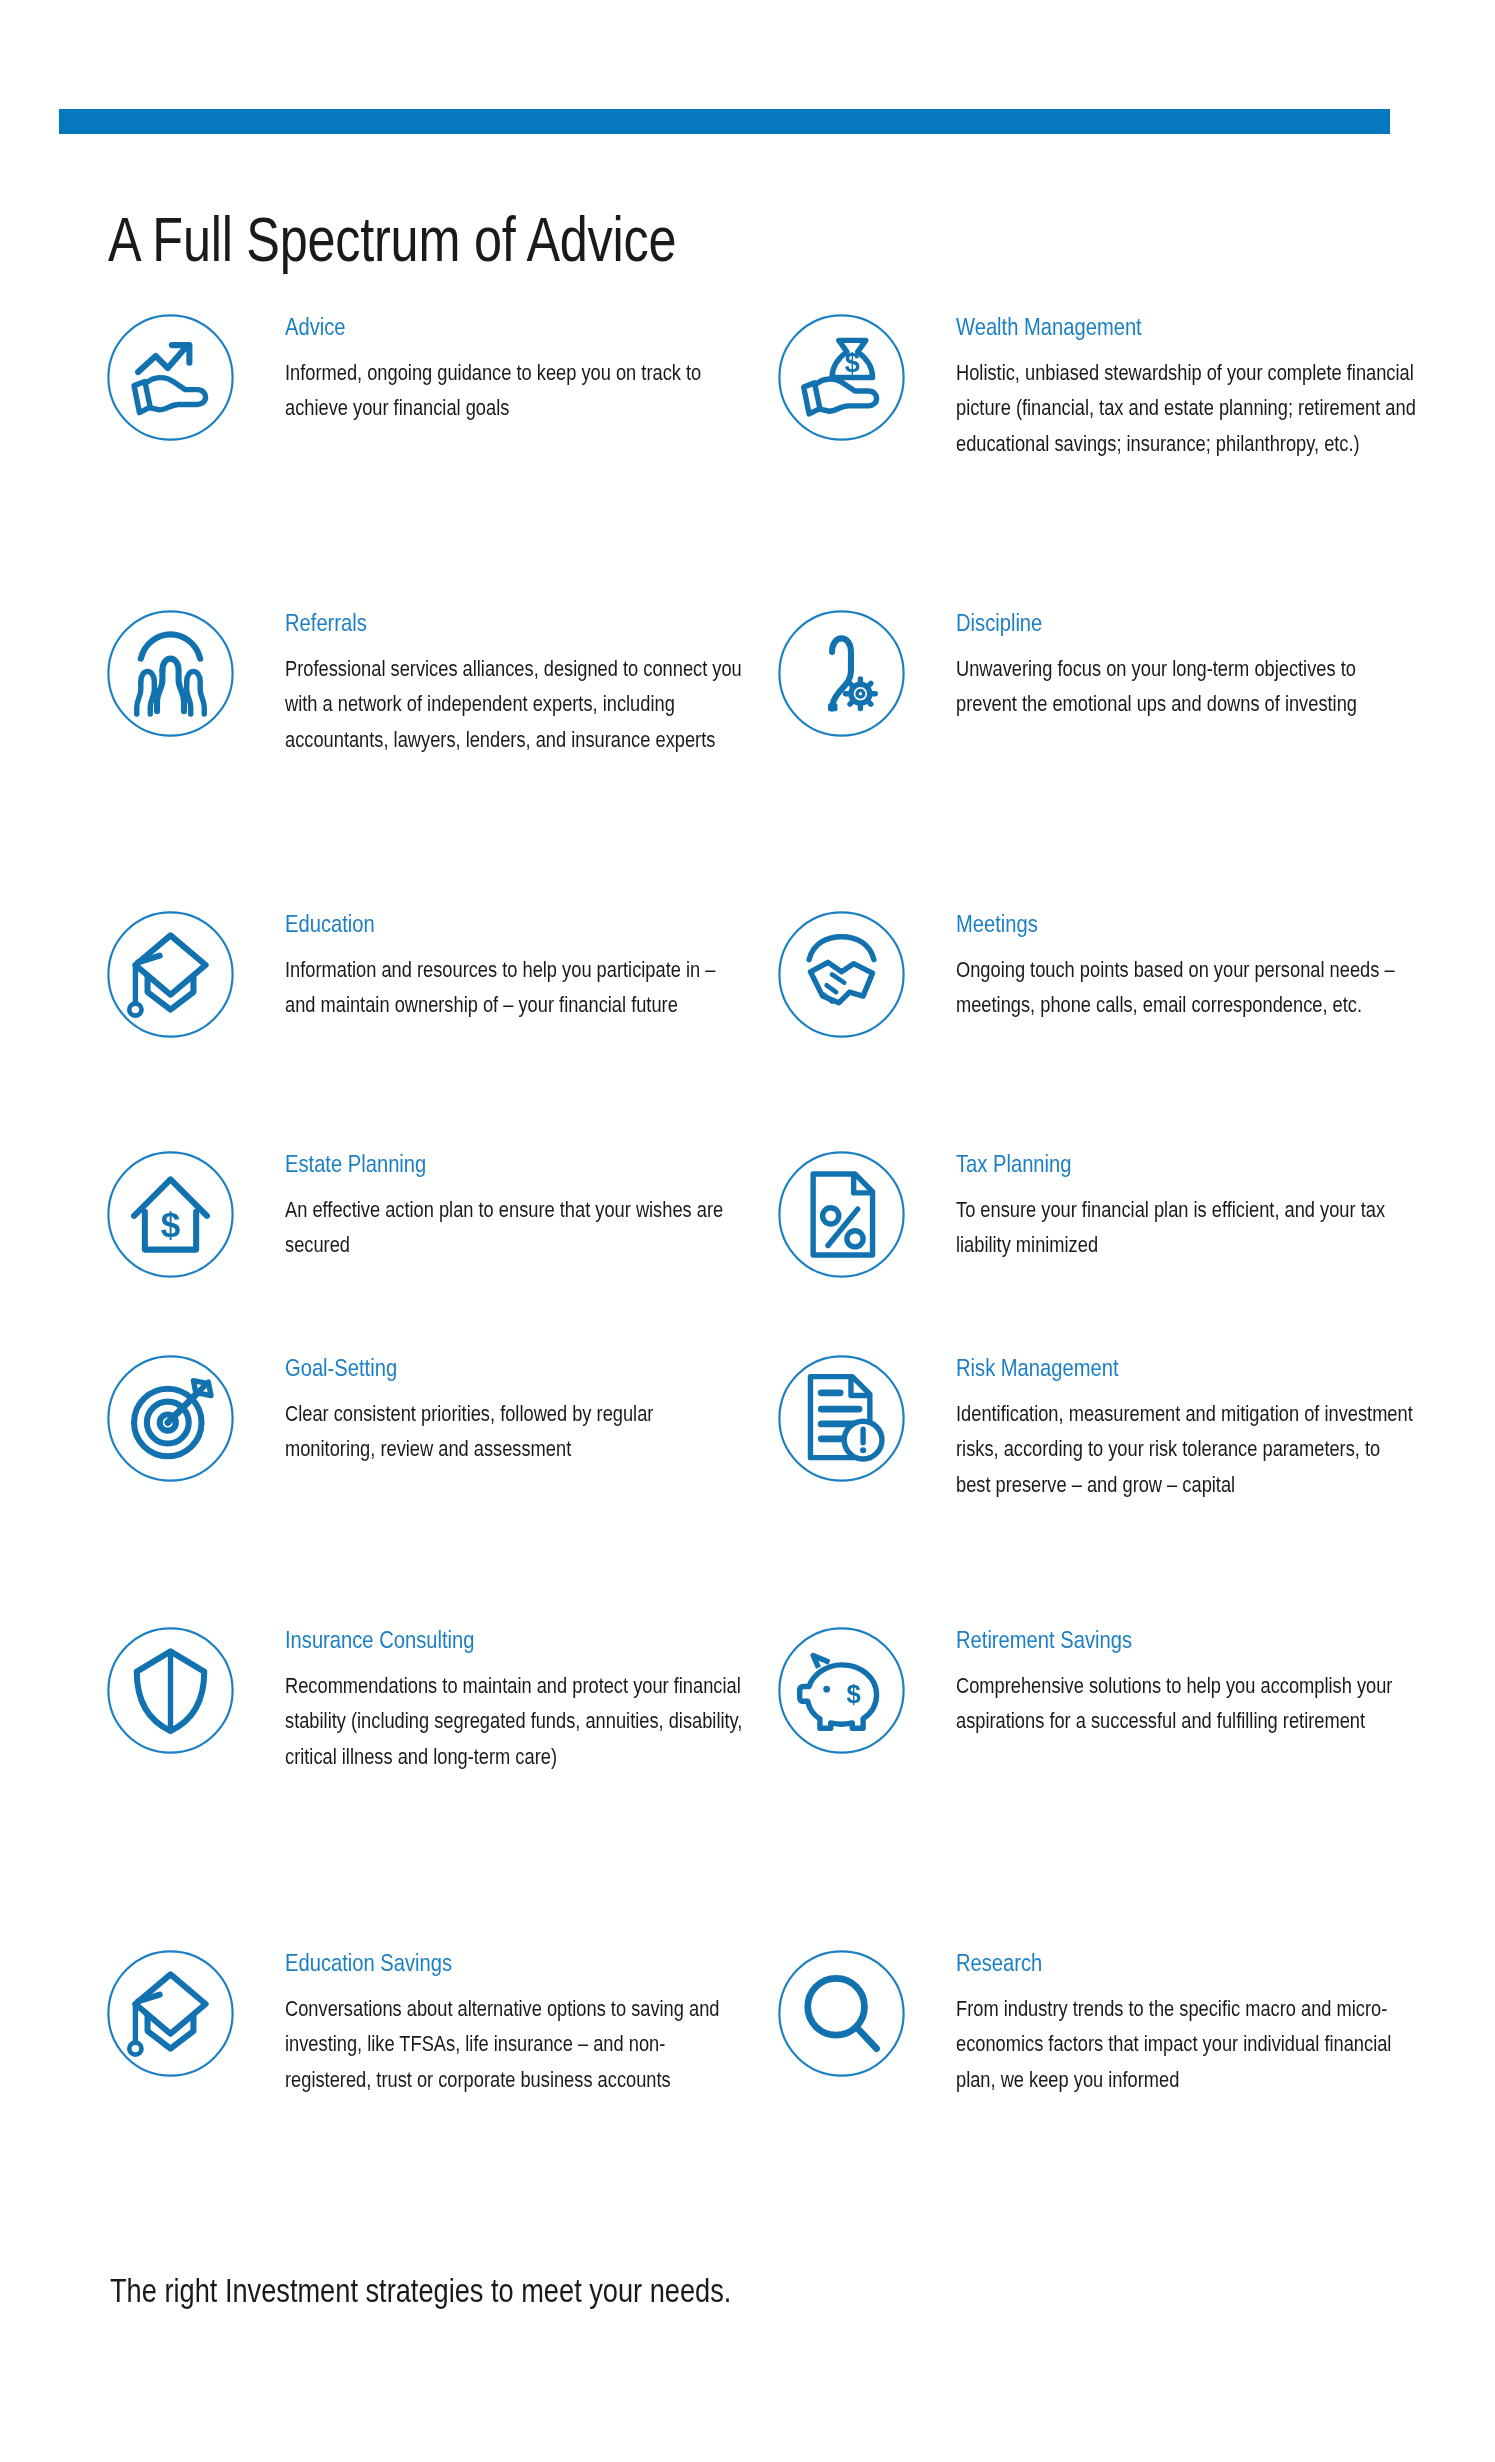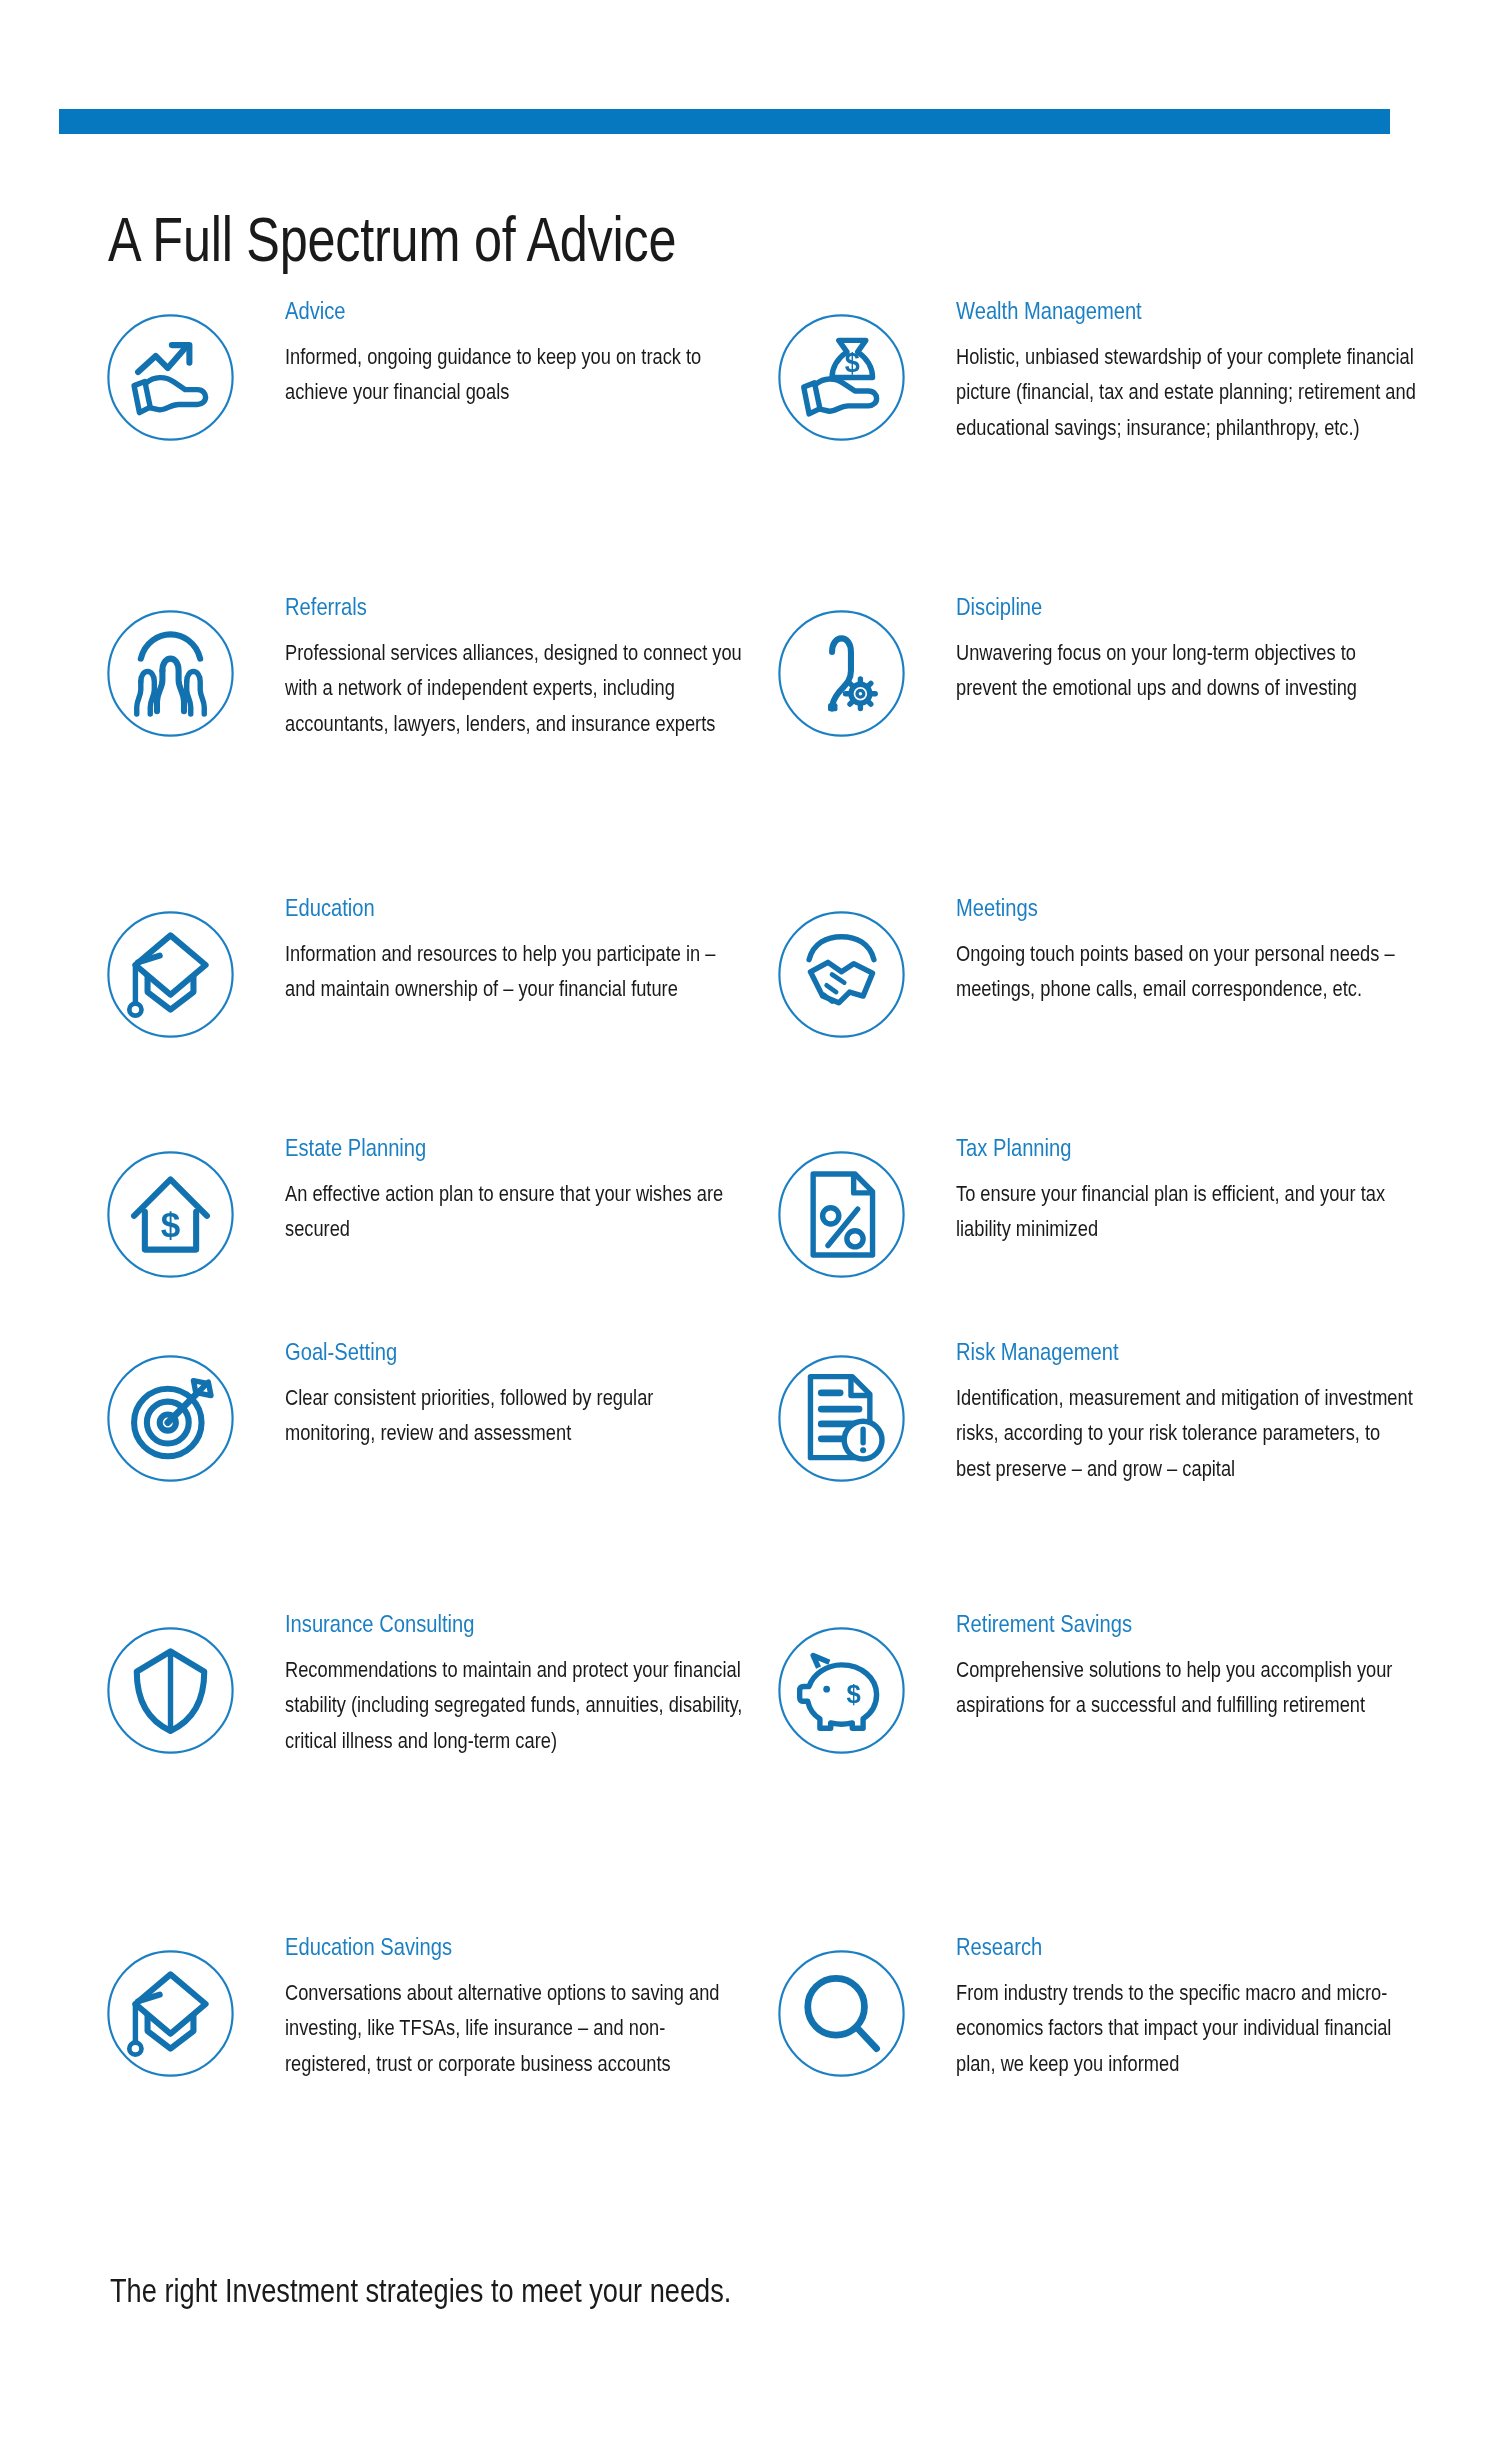--- a/index.html
+++ b/index.html
@@ -75,21 +75,21 @@
     left: 0;
     top: 10.6px;
     width: 135px;
     height: 135px;
   }
   .icon-wrap svg { display: block; width: 135px; height: 135px; }
 
   .txt {
     position: absolute;
     left: 182px;
-    top: 0;
+    top: 16px;
     width: 463px;
   }
   .svc-title {
     color: #1b7fc4;
     font-size: 24.6px;
     line-height: 1.0;
     margin: 0 0 15.2px 0;
     font-weight: 400;
     font-family: "Liberation Sans Narrow", "Liberation Sans", sans-serif;
     font-stretch: condensed;

